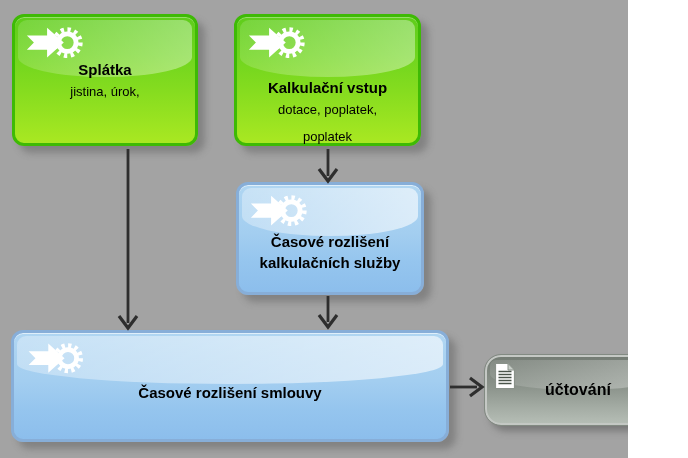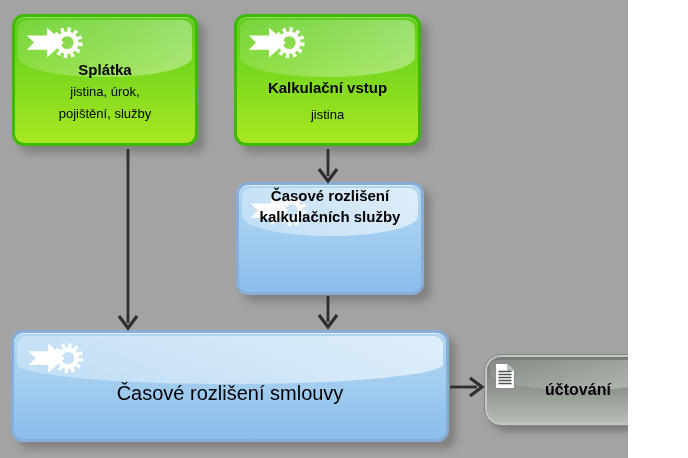--- a/index.html
+++ b/index.html
@@ -26,26 +26,26 @@
         box-shadow:5px 6px 7px rgba(80,80,80,.5);}
   .node-gray .gloss{border-radius:6px 6px 50% 50% / 6px 6px 16px 16px;
         background:linear-gradient(100deg,rgba(255,255,255,.10),rgba(255,255,255,.34));}
 
   .proc-icon{position:absolute;left:11px;top:8px;}
   .doc-icon{position:absolute;left:7px;top:5px;}
 
   .node-title{font-weight:700;font-size:15px;line-height:22px;position:relative;}
   .node-line{font-size:13px;line-height:22px;position:relative;}
   .title-two{font-weight:700;font-size:15px;line-height:21px;position:relative;}
-  .title-lg{font-weight:400;font-size:20px;line-height:24px;position:relative;}
+  .title-lg{font-weight:700;font-size:15px;line-height:24px;position:relative;}
   .title-md{font-weight:700;font-size:16px;line-height:22px;position:relative;}
 
   #node-splatka{left:12px;top:14px;width:186px;height:132px;padding-top:42px;}
   #node-kalkulacni{left:234px;top:14px;width:187px;height:132px;padding-top:60px;}
-  #node-casove-vstupu{left:236px;top:182px;width:188px;height:113px;}
+  #node-casove-vstupu{left:236px;top:182px;width:188px;height:113px;padding-top:46px;}
   #node-casove-smlouvy{left:11px;top:330px;width:438px;height:112px;padding-top:48px;}
   #node-uctovani{left:485px;top:355px;width:186px;height:70px;justify-content:center;}
 
   .arrows{position:absolute;left:0;top:0;width:688px;height:458px;pointer-events:none;}
   .provize-gap{margin-top:5px;}
 </style>
 </head>
 <body>
 
 <div class="canvas">
@@ -54,34 +54,34 @@
     <div class="gloss"></div>
     <span class="proc-icon">
       <svg width="58" height="37" viewBox="0 0 66 42">
         <circle cx="47" cy="20" r="14" fill="none" stroke="#fff" stroke-width="7" stroke-dasharray="3.6 3.7"></circle>
         <circle cx="47" cy="20" r="10" fill="none" stroke="#fff" stroke-width="5.5"></circle>
         <path fill="#fff" d="M1,12 L24,12 L24,3 L43,20 L24,37 L24,28 L1,28 L9,20 Z"></path>
       </svg>
     </span>
     <div class="node-title">Splátka</div>
     <div class="node-line">jistina, úrok,</div>
-    <div class="node-line">pojištění, služby</div>
   </div>
 
   <div class="node node-green" id="node-kalkulacni">
     <div class="gloss"></div>
     <span class="proc-icon">
       <svg width="58" height="37" viewBox="0 0 66 42">
         <circle cx="47" cy="20" r="14" fill="none" stroke="#fff" stroke-width="7" stroke-dasharray="3.6 3.7"></circle>
         <circle cx="47" cy="20" r="10" fill="none" stroke="#fff" stroke-width="5.5"></circle>
         <path fill="#fff" d="M1,12 L24,12 L24,3 L43,20 L24,37 L24,28 L1,28 L9,20 Z"></path>
       </svg>
     </span>
     <div class="node-title">Kalkulační vstup</div>
-    <div class="node-line provize-gap">jistina</div>
+    <div class="node-line">dotace, poplatek,</div>
+    <div class="node-line provize-gap">poplatek</div>
   </div>
 
   <div class="node node-blue" id="node-casove-vstupu">
     <div class="gloss"></div>
     <span class="proc-icon">
       <svg width="58" height="37" viewBox="0 0 66 42">
         <circle cx="47" cy="20" r="14" fill="none" stroke="#fff" stroke-width="7" stroke-dasharray="3.6 3.7"></circle>
         <circle cx="47" cy="20" r="10" fill="none" stroke="#fff" stroke-width="5.5"></circle>
         <path fill="#fff" d="M1,12 L24,12 L24,3 L43,20 L24,37 L24,28 L1,28 L9,20 Z"></path>
       </svg>

